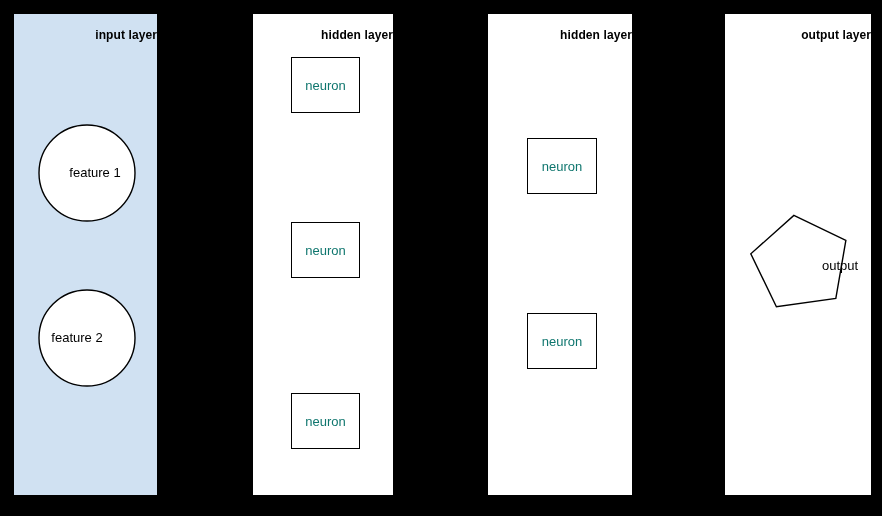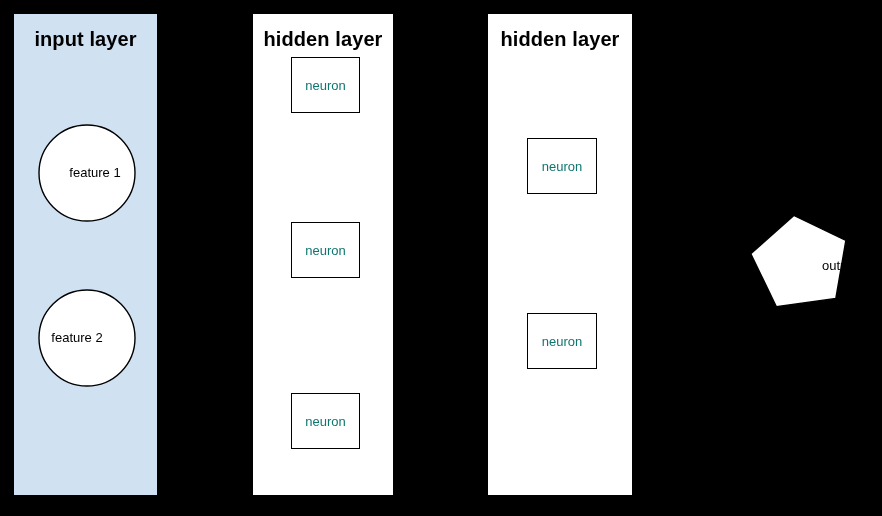--- a/index.html
+++ b/index.html
@@ -24,22 +24,22 @@
   }
   .layer-panel {
     position: absolute;
     border: 1px solid #000000;
     box-sizing: border-box;
   }
   .layer-title {
     position: absolute;
     left: 0;
     right: 0;
-    text-align: center;
-    font-size: 20px;
+    text-align: right;
+    font-size: 12px;
     font-weight: bold;
     color: #000000;
     letter-spacing: 0.1px;
   }
   .node-label {
     position: absolute;
     text-align: center;
     font-size: 13px;
     color: #000000;
     white-space: nowrap;
@@ -98,20 +98,23 @@
   </div>
 
   <div class="layer-panel" style="left:252px; top:13px; width:142px; height:483px; background:#ffffff;">
     <div class="layer-title" style="top:14px;">hidden layer</div>
   </div>
 
   <div class="layer-panel" style="left:487px; top:13px; width:146px; height:483px; background:#ffffff;">
     <div class="layer-title" style="top:14px;">hidden layer</div>
   </div>
 
+  <div class="layer-panel" style="left:724px; top:13px; width:148px; height:483px; background:#ffffff;">
+    <div class="layer-title" style="top:14px;">output layer</div>
+  </div>
 
   <svg id="nodes-svg" viewBox="0 0 882 516" style="position:absolute; left:0; top:0; width:882px; height:516px;">
     <circle cx="87" cy="173" r="48" fill="#ffffff" stroke="#000000" stroke-width="1.4"></circle>
     <circle cx="87" cy="338" r="48" fill="#ffffff" stroke="#000000" stroke-width="1.4"></circle>
     <polygon points="800,215 848,247 830,303 770,303 752,247" fill="#ffffff" stroke="#000000" stroke-width="1.4" transform="rotate(-8 800 259)"></polygon>
   </svg>
 
   <div class="node-label" style="left:39px; top:165px; width:112px;">feature 1</div>
   <div class="node-label" style="left:29px; top:330px; width:96px;">feature 2</div>
   <div class="node-label" style="left:792px; top:258px; width:96px;">output</div>

